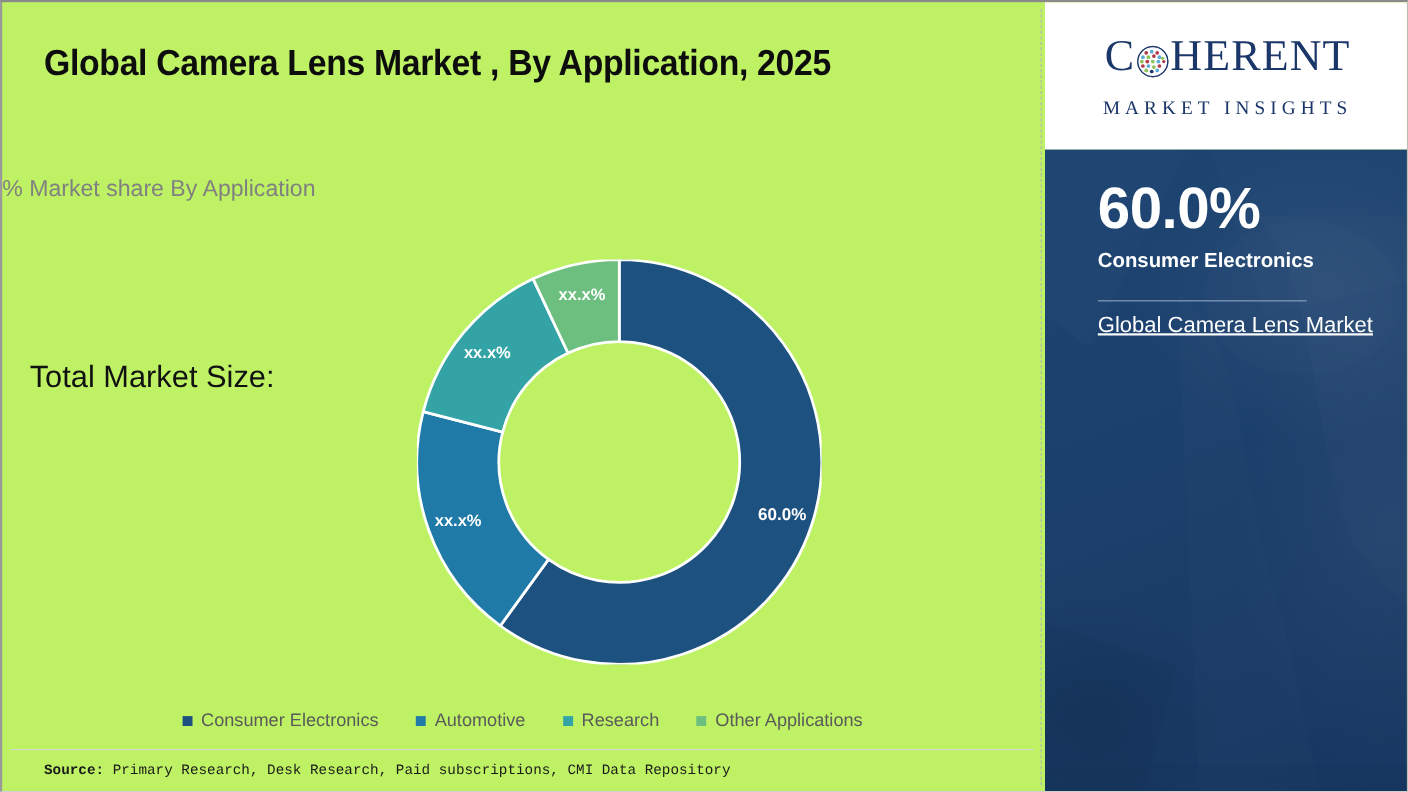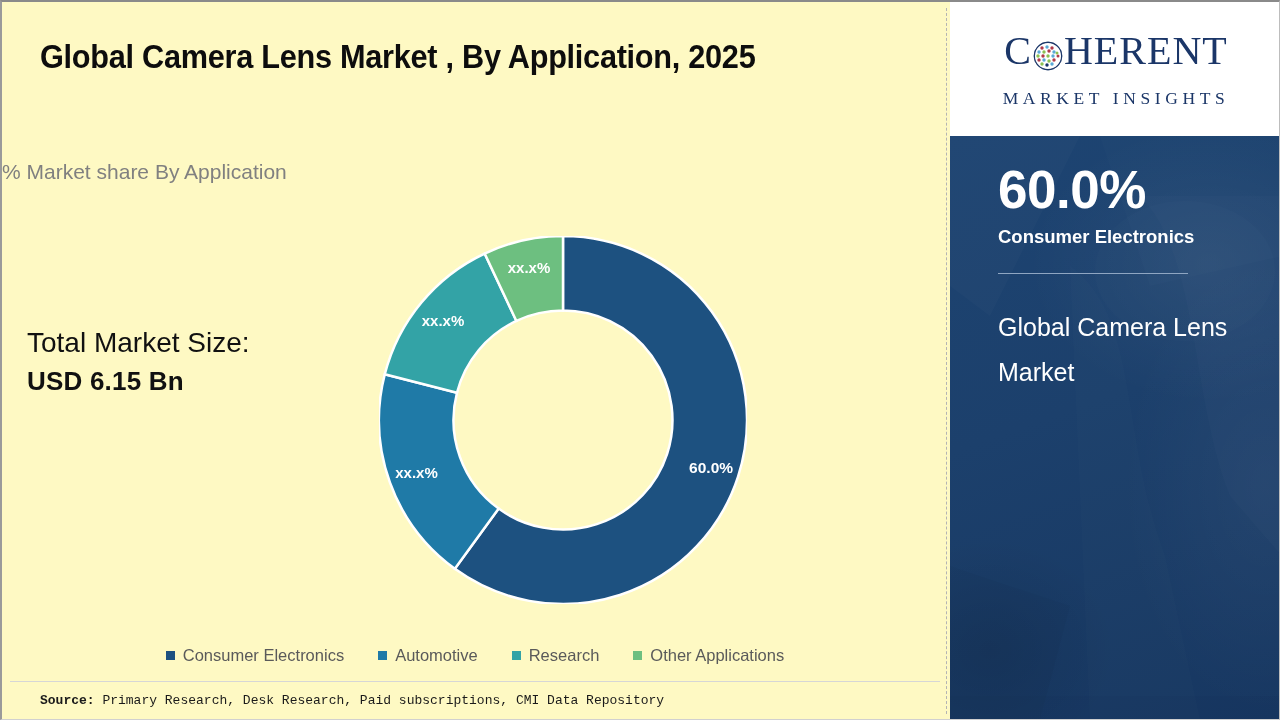--- a/index.html
+++ b/index.html
@@ -10,21 +10,21 @@
   body {
     font-family: "Liberation Sans", sans-serif;
     -webkit-font-smoothing: antialiased;
   }
 
   #canvas {
     position: relative;
     width: 1280px;
     height: 720px;
     overflow: hidden;
-    background: #fef9c3;
+    background: #bef264;
     box-sizing: border-box;
     border-top: 2px solid #8a8a8a;
     border-left: 2px solid #9a9a9a;
     border-right: 1px solid #bdbdbd;
     border-bottom: 1px solid #d0d0d0;
   }
 
   
   #left-pane {
     position: absolute;
@@ -250,41 +250,40 @@
     line-height: 29px;
     color: #f2f5f9;
   }
   #stat-divider {
     margin-top: 21px;
     width: 190px;
     height: 1px;
     background: #8fa6c2;
   }
   #stat-market {
-    margin-top: 31px;
-    font-size: 25px;
+    font-size: 20px;
     font-weight: 300;
     line-height: 45px;
     color: #ffffff;
+    text-decoration: underline;
   }
 </style>
 </head>
 <body>
 
 <div id="canvas">
 
   <div id="left-pane">
 
     <div id="chart-title">Global Camera Lens Market , By Application, 2025</div>
 
     <div id="chart-subtitle">% Market share By Application</div>
 
     <div id="total-market-block">
       <div id="total-market-label">Total Market Size:</div>
-      <div id="total-market-value">USD 6.15 Bn</div>
     </div>
 
     <div id="donut-wrap">
       <svg id="donut-svg" width="368" height="368" viewBox="0 0 368 368">
         <g id="donut-slices">
             <path d="M 184 0 A 184 184 0 1 1 75.84751357818496 332.8591269649903 L 119.64927057902005 272.57118054416924 A 109.47999999999999 109.47999999999999 0 1 0 184 74.52000000000001 Z" fill="#1d5180" stroke="#ffffff" stroke-width="2.5"></path>
             <path d="M 75.84751357818496 332.8591269649903 A 184 184 0 0 1 5.780698352331882 138.2410607616667 L 77.95951551963748 156.77343115319167 A 109.47999999999999 109.47999999999999 0 0 0 119.64927057902005 272.57118054416924 Z" fill="#1f7aa7" stroke="#ffffff" stroke-width="2.5"></path>
             <path d="M 5.780698352331882 138.2410607616667 A 184 184 0 0 1 105.65661035202658 17.511822346252444 L 137.38568315945582 84.93953429602021 A 109.47999999999999 109.47999999999999 0 0 0 77.95951551963748 156.77343115319167 Z" fill="#33a3a6" stroke="#ffffff" stroke-width="2.5"></path>
             <path d="M 105.65661035202658 17.511822346252444 A 184 184 0 0 1 183.99999999999997 0 L 183.99999999999997 74.52000000000001 A 109.47999999999999 109.47999999999999 0 0 0 137.38568315945582 84.93953429602021 Z" fill="#6dbf80" stroke="#ffffff" stroke-width="2.5"></path>
           </g>

